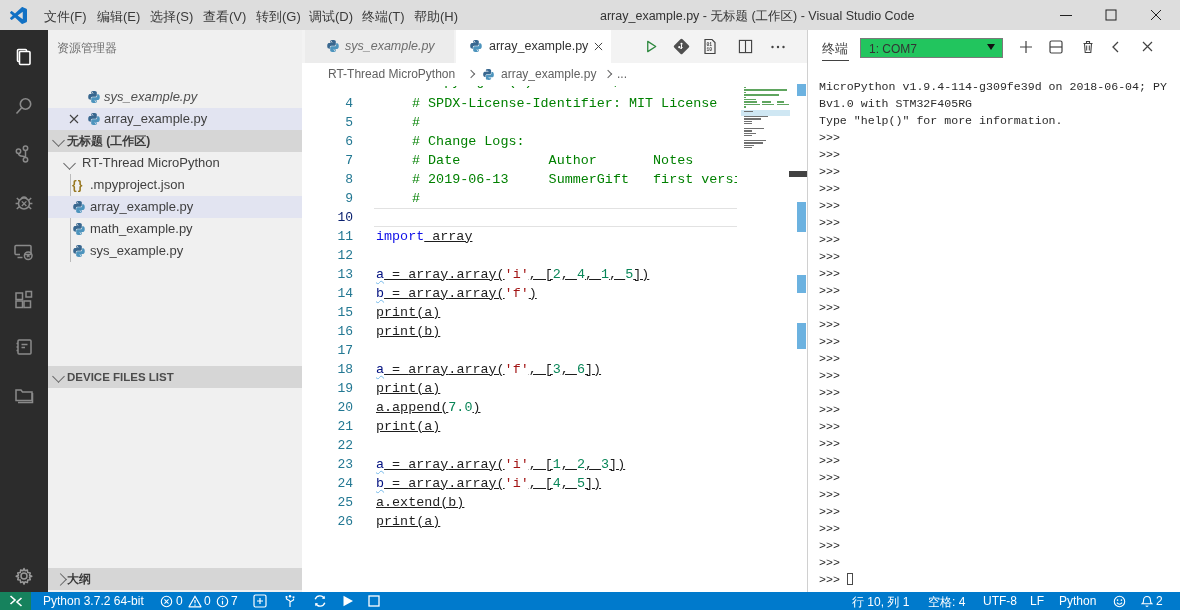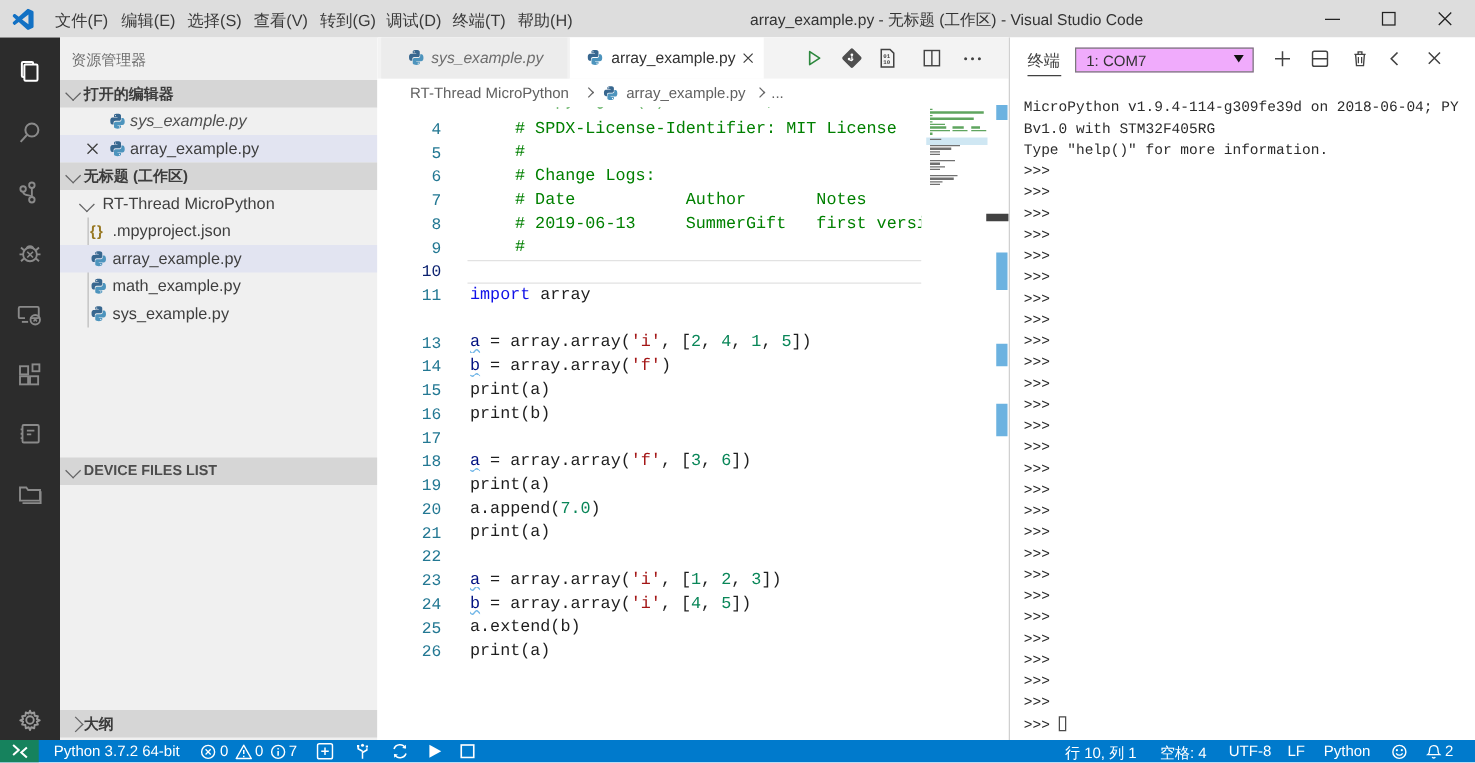--- a/index.html
+++ b/index.html
@@ -28,21 +28,21 @@
 #breadcrumb { position:absolute; left:0; top:33px; width:505px; height:23px; background:#fff; font-size:12px; color:#616161; line-height:23px; }
 #code { position:absolute; left:0; top:56px; width:505px; height:506px; overflow:hidden; background:#fff; }
 .cl { position:absolute; left:0; width:505px; height:19px; line-height:19px; font-family:"Liberation Mono",monospace; font-size:13.4px; white-space:pre; }
 .ln { position:absolute; left:0; top:0; width:51px; text-align:right; color:#237893; font-size:13px; }
 .ct { position:absolute; left:74px; top:0; }
 .c-com { color:#008000;margin-left:36px; }
 .c-kw { color:#1010E8; }
 .c-str { color:#A31515; }
 .c-num { color:#098658; }
 .c-var { color:#001080; }
-.c-pln { color:#1e1e1e; }
+.c-pln { color:#1e1e1e;text-decoration:underline; }
 .sq { text-decoration:underline; text-decoration-style:wavy; text-decoration-color:#74b8e8; text-decoration-thickness:1px; text-underline-offset:2px; }
 
 #panel { position:absolute; left:807px; top:30px; width:373px; height:562px; background:#fff; border-left:1px solid #D0D0D0; }
 .pline { position:absolute; left:11px; font-family:"Liberation Mono",monospace; font-size:11.6px; color:#2b2b2b; white-space:pre; }
 
 #statusbar { position:absolute; left:0; top:592px; width:1180px; height:18px; background:#007ACC; color:#fff; font-size:12px; }
 #statusbar .it { position:absolute; top:2px; white-space:nowrap; }
 #remotebox { position:absolute; left:0; top:0; width:31px; height:18px; background:#16825D; }
 </style>
 </head>
@@ -126,24 +126,20 @@
   </svg>
 
   <svg class="act" style="top:534px" viewBox="0 0 24 24" fill="none" stroke="#9A9A9A" stroke-width="1.5">
     <circle cx="12" cy="12" r="3"></circle>
     <path d="M12 4.5 l1 2.3 2.4-.8 .3 2.6 2.6.3 -.8 2.4 2.3 1 -2.3 1 .8 2.4 -2.6.3 -.3 2.6 -2.4-.8 -1 2.3 -1-2.3 -2.4.8 -.3-2.6 -2.6-.3 .8-2.4 -2.3-1 2.3-1 -.8-2.4 2.6-.3 .3-2.6 2.4.8z" stroke-linejoin="round"></path>
   </svg>
 </div>
 
 <div id="sidebar">
   <div class="abs" style="left:9px;top:10px;font-size:12px;color:#6f6f6f">资源管理器</div>
-  <div class="sechead" style="top:34px">
-      <span class="chev" style="left:6px;top:6px"></span>
-      <span style="position:absolute;left:19px">打开的编辑器</span>
-    </div>
 
   <div class="row" style="top:56px;font-style:italic;color:#4f4f4f">
     <svg class="pyico" style="left:39px;top:4px" viewBox="0 0 16 16">
         <path fill="#38678f" d="M7.9 1.2c-3.3 0-3.1 1.45-3.1 1.45l0 1.5h3.2v.45H3.55S1.4 4.35 1.4 7.75c0 3.4 1.88 3.28 1.88 3.28h1.12V9.48s-.06-1.88 1.85-1.88h3.17s1.79.03 1.79-1.73V2.95S11.48 1.2 7.9 1.2zM6.15 2.2a.57.57 0 1 1 0 1.15.57.57 0 0 1 0-1.15z"></path>
         <path fill="#4d94bd" d="M8.1 14.8c3.3 0 3.1-1.45 3.1-1.45l0-1.5H8v-.45h4.45s2.15.25 2.15-3.15c0-3.4-1.88-3.28-1.88-3.28H11.6v1.55s.06 1.88-1.85 1.88H6.58s-1.79-.03-1.79 1.73v2.92S4.52 14.8 8.1 14.8zM9.85 13.8a.57.57 0 1 1 0-1.15.57.57 0 0 1 0 1.15z"></path>
       </svg>
     <span style="position:absolute;left:56px">sys_example.py</span>
   </div>
   <div class="row selrow" style="top:78px;color:#3f3f3f">
     <svg class="abs" style="left:21px;top:6px" width="10" height="10" viewBox="0 0 10 10">
@@ -260,20 +256,21 @@
     <div class="abs" style="left:72px;top:121.5px;width:364px;height:19px;border-top:1px solid #E2E2E2;border-bottom:1px solid #E2E2E2"></div>
     <div class="cl" style="top:-14px"><span class="ln">3</span><span class="ct c-com"># Copyright (c) 2006-2019, RT-Thread</span></div>
     <div class="cl" style="top:7.5px"><span class="ln">4</span><span class="ct c-com"># SPDX-License-Identifier: MIT License</span></div>
     <div class="cl" style="top:26.5px"><span class="ln">5</span><span class="ct c-com">#</span></div>
     <div class="cl" style="top:45.5px"><span class="ln">6</span><span class="ct c-com"># Change Logs:</span></div>
     <div class="cl" style="top:64.5px"><span class="ln">7</span><span class="ct c-com"># Date           Author       Notes</span></div>
     <div class="cl" style="top:83.5px"><span class="ln">8</span><span class="ct c-com"># 2019-06-13     SummerGift   first version</span></div>
     <div class="cl" style="top:102.5px"><span class="ln">9</span><span class="ct c-com">#</span></div>
     <div class="cl" style="top:121.5px"><span class="ln" style="color:#0B216F">10</span></div>
     <div class="cl" style="top:140.5px"><span class="ln">11</span><span class="ct"><span class="c-kw">import</span><span class="c-pln"> array</span></span></div>
+    <div class="cl" style="top:159.5px"><span class="ln">12</span></div>
     <div class="cl" style="top:178.5px"><span class="ln">13</span><span class="ct"><span class="c-var sq">a</span><span class="c-pln"> = </span><span class="c-pln">array</span><span class="c-pln">.array(</span><span class="c-str">'i'</span><span class="c-pln">, [</span><span class="c-num">2</span><span class="c-pln">, </span><span class="c-num">4</span><span class="c-pln">, </span><span class="c-num">1</span><span class="c-pln">, </span><span class="c-num">5</span><span class="c-pln">])</span></span></div>
     <div class="cl" style="top:197.5px"><span class="ln">14</span><span class="ct"><span class="c-var sq">b</span><span class="c-pln"> = </span><span class="c-pln">array</span><span class="c-pln">.array(</span><span class="c-str">'f'</span><span class="c-pln">)</span></span></div>
     <div class="cl" style="top:216.5px"><span class="ln">15</span><span class="ct c-pln">print(a)</span></div>
     <div class="cl" style="top:235.5px"><span class="ln">16</span><span class="ct c-pln">print(b)</span></div>
     <div class="cl" style="top:254.5px"><span class="ln">17</span></div>
     <div class="cl" style="top:273.5px"><span class="ln">18</span><span class="ct"><span class="c-var sq">a</span><span class="c-pln"> = </span><span class="c-pln">array</span><span class="c-pln">.array(</span><span class="c-str">'f'</span><span class="c-pln">, [</span><span class="c-num">3</span><span class="c-pln">, </span><span class="c-num">6</span><span class="c-pln">])</span></span></div>
     <div class="cl" style="top:292.5px"><span class="ln">19</span><span class="ct c-pln">print(a)</span></div>
     <div class="cl" style="top:311.5px"><span class="ln">20</span><span class="ct"><span class="c-pln">a.append(</span><span class="c-num">7.0</span><span class="c-pln">)</span></span></div>
     <div class="cl" style="top:330.5px"><span class="ln">21</span><span class="ct c-pln">print(a)</span></div>
     <div class="cl" style="top:349.5px"><span class="ln">22</span></div>
@@ -316,21 +313,21 @@
   <div class="abs" style="left:487px;top:141px;width:18px;height:6px;background:#424242"></div>
   <div class="abs" style="left:495px;top:54px;width:9px;height:12px;background:#6cb2e0"></div>
   <div class="abs" style="left:495px;top:172px;width:9px;height:30px;background:#6cb2e0"></div>
   <div class="abs" style="left:495px;top:245px;width:9px;height:18px;background:#6cb2e0"></div>
   <div class="abs" style="left:495px;top:293px;width:9px;height:26px;background:#6cb2e0"></div>
 </div>
 
 <div id="panel">
   <div class="abs" style="left:14px;top:10px;font-size:13px;color:#424242">终端</div>
   <div class="abs" style="left:14px;top:30px;width:27px;height:1px;background:#424242"></div>
-  <div class="abs" style="left:52px;top:8px;width:143px;height:20px;background:#f0abfc;border:1px solid #7a7a7a">
+  <div class="abs" style="left:52px;top:8px;width:143px;height:20px;background:#22c55e;border:1px solid #7a7a7a">
     <span class="abs" style="left:8px;top:3px;font-size:12px;color:#333">1: COM7</span>
     <span class="abs" style="right:7px;top:5px;width:0;height:0;border-left:4px solid transparent;border-right:4px solid transparent;border-top:6px solid #111"></span>
   </div>
   <svg class="abs" style="left:211px;top:10px" width="14" height="14" viewBox="0 0 14 14">
       <path d="M7 1v12M1 7h12" stroke="#424242" stroke-width="1.2" fill="none"></path>
     </svg>
   <svg class="abs" style="left:241px;top:10px" width="14" height="14" viewBox="0 0 14 14">
       <rect x="1" y="1" width="12" height="12" rx="1.5" fill="none" stroke="#424242" stroke-width="1.2"></rect>
       <path d="M1 7h12" stroke="#424242" stroke-width="1.2"></path>
     </svg>

